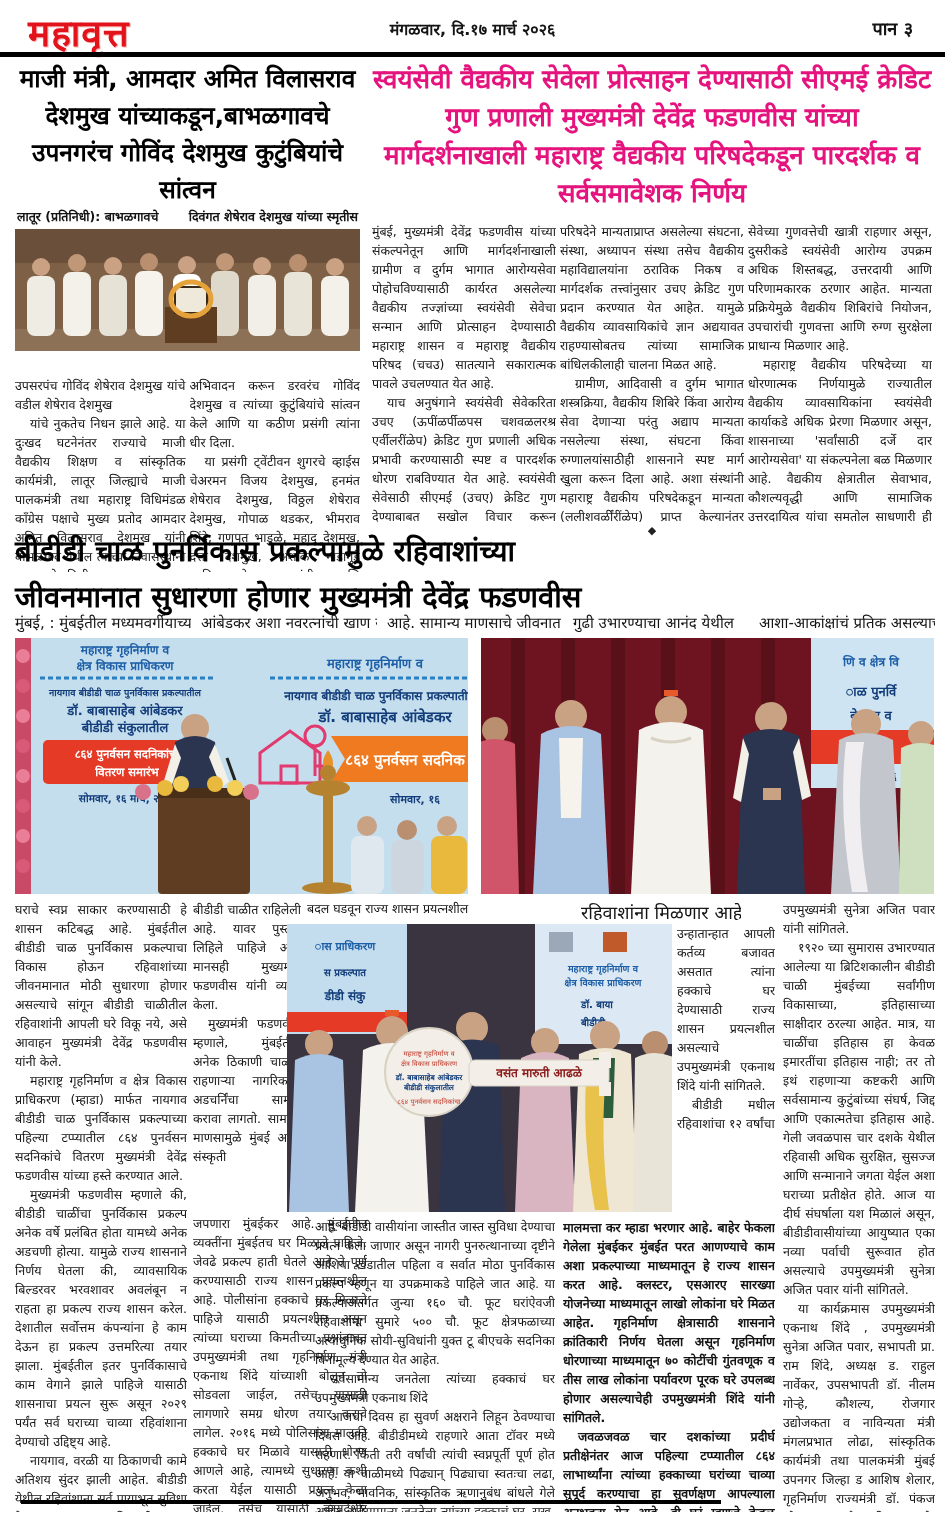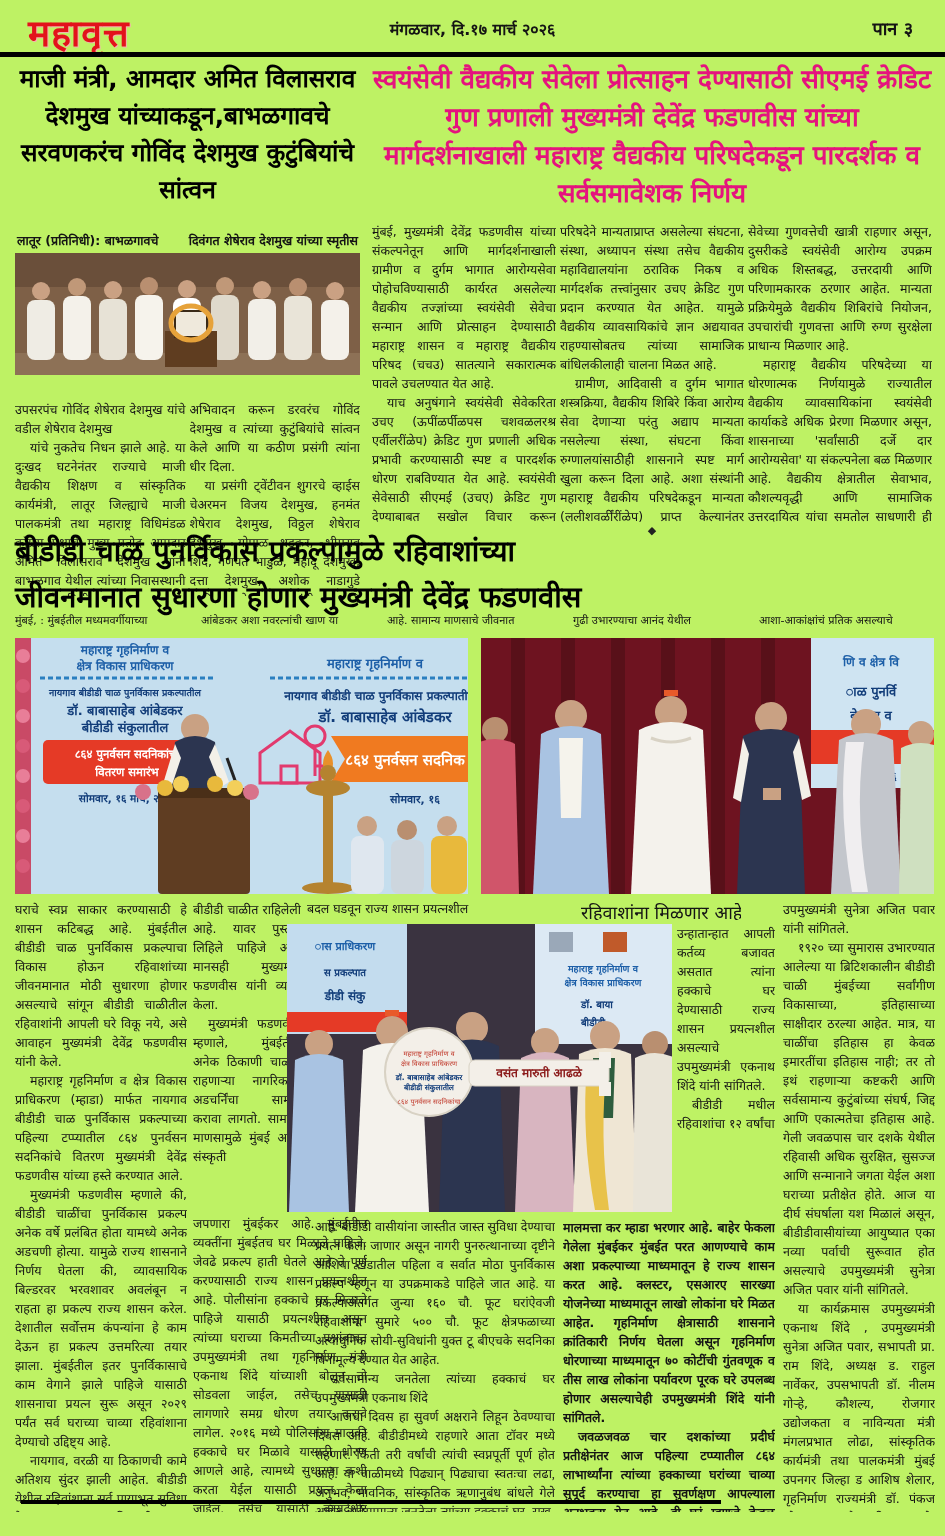--- a/index.html
+++ b/index.html
@@ -1,47 +1,47 @@
 <!DOCTYPE html>
 <html><head>
 <meta charset="utf-8">
 <style>
   html,body{margin:0;padding:0;background:#d9d9d9;}
-  #page{position:relative;width:945px;height:1536px;background:#bef264;margin:0 auto;
+  #page{position:relative;width:945px;height:1536px;background:#ffffff;margin:0 auto;
         font-family:"DejaVu Sans","Liberation Sans",sans-serif;color:#141414;overflow:hidden;}
   
   #header{position:absolute;left:0;top:0;width:945px;height:52px;}
   #masthead{position:absolute;left:28px;top:6px;font-size:37px;font-weight:800;color:#e2131b;
             letter-spacing:1px;text-shadow:1px 1px 0 #f6b0ae;}
   #hdr-date{position:absolute;left:0;right:0;top:18px;text-align:center;font-size:16px;font-weight:700;}
   #hdr-page{position:absolute;right:32px;top:16px;font-size:18px;font-weight:700;}
   .rule{position:absolute;background:#000;}
   
   .body-text p{margin:0;text-align:justify;text-indent:15px;font-size:12.5px;line-height:19px;}
   .body-text p:first-child{text-indent:0;}
   .cols{display:flex;gap:4px;}
   .col{flex:1;overflow:hidden;}
   
   #art-left{position:absolute;left:15px;top:60px;width:345px;height:465px;}
   #art-left-headline{font-size:24.5px;line-height:37px;font-weight:800;text-align:center;color:#000;}
   #art-left-byline{display:flex;justify-content:space-between;font-size:12.5px;font-weight:700;
-                   margin-top:24px;padding:0 2px;}
+                   margin-top:0;padding:0 2px;}
   #photo-meeting{margin-top:4px;display:block;}
   #art-left-cols{margin-top:25px;height:196px;overflow:hidden;}
   
   #art-right{position:absolute;left:372px;top:60px;width:560px;height:465px;}
   #art-right-headline{font-size:26px;line-height:38px;font-weight:800;text-align:center;color:#e5137e;}
   #art-right-cols{margin-top:10px;height:300px;overflow:hidden;}
   #end-mark{text-align:center;font-size:11px;margin-top:2px;color:#222;}
   
   #main-headline{position:absolute;left:15px;top:528px;width:915px;text-align:left;
                  font-size:29px;line-height:46px;font-weight:800;color:#000;letter-spacing:0px;}
   
   #dateline{position:absolute;left:15px;top:612px;width:920px;display:flex;gap:10px;}
-  #dateline .dcell{flex:1;font-size:11px;white-space:nowrap;overflow:hidden;}
+  #dateline .dcell{flex:1;font-size:15px;white-space:nowrap;overflow:hidden;}
   
   #photo-row{position:absolute;left:15px;top:638px;width:920px;height:256px;display:flex;gap:13px;}
   
   #bottom{position:absolute;left:15px;top:900px;width:920px;height:612px;}
   .abs{position:absolute;overflow:hidden;}
   #b-col1{left:0;top:0;width:172px;height:612px;}
   #b-col2-top{left:178px;top:0;width:108px;height:314px;}
   #b-col2-bot{left:178px;top:314px;width:174px;height:298px;}
   #b-c3line{left:292px;top:0;width:268px;height:20px;white-space:nowrap;font-size:12.5px;}
   #b-c4line{left:566px;top:0;width:160px;height:20px;white-space:nowrap;font-size:18px;}
@@ -58,21 +58,21 @@
 <div id="page">
 
   <div id="header">
     <div id="masthead">महावृत्त</div>
     <div id="hdr-date">मंगळवार, दि.१७ मार्च २०२६</div>
     <div id="hdr-page">पान ३</div>
   </div>
   <div class="rule" style="left:0;top:52px;width:945px;height:5px;"></div>
 
   <div id="art-left">
-    <div id="art-left-headline">माजी मंत्री, आमदार अमित विलासराव देशमुख यांच्याकडून,बाभळगावचे सरवणकरंच गोविंद देशमुख कुटुंबियांचे सांत्वन</div>
+    <div id="art-left-headline">माजी मंत्री, आमदार अमित विलासराव देशमुख यांच्याकडून,बाभळगावचे उपनगरंच गोविंद देशमुख कुटुंबियांचे सांत्वन</div>
     <div id="art-left-byline">
       <span>लातूर (प्रतिनिधी): बाभळगावचे</span>
       <span>दिवंगत शेषेराव देशमुख यांच्या स्मृतीस</span>
     </div>
 
     <svg id="photo-meeting" width="345" height="122" viewBox="0 0 345 122">
       <rect width="345" height="122" fill="#7e6047"></rect>
       <rect width="345" height="34" fill="#6a4f3a"></rect>
       <rect y="100" width="345" height="22" fill="#8d7156"></rect>
       <g>

